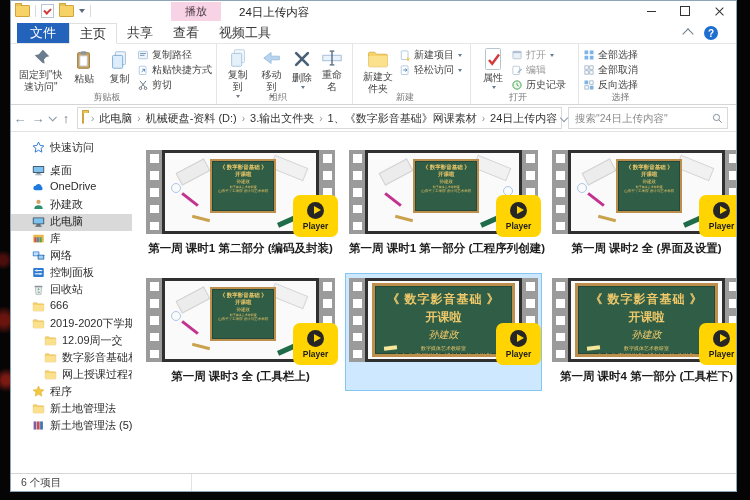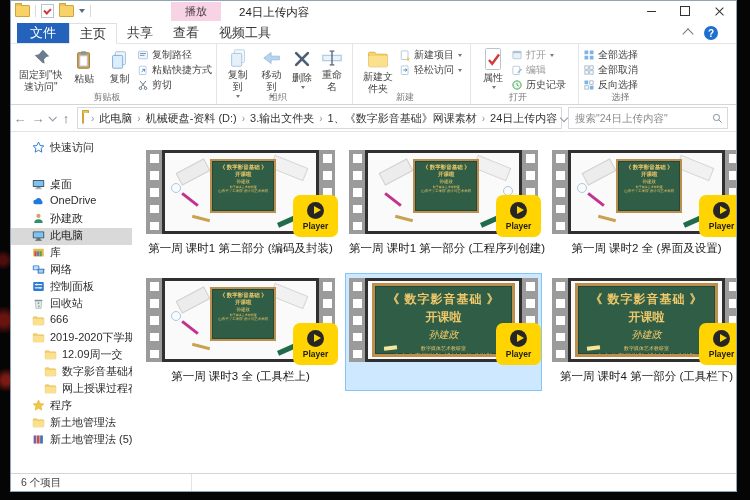--- a/index.html
+++ b/index.html
@@ -61,21 +61,21 @@
   .crumbbox .tail{margin-left:auto;display:flex;align-items:center;gap:6px;}
   .refresh{font-size:12px;color:#6b7b8a;}
   .refresh::before{content:"\21BB";}
   .searchbox{width:150px;height:20px;border:1px solid #d9d9d9;margin-right:8px;display:flex;align-items:center;padding:0 4px;}
   .searchbox input{border:none;outline:none;flex:1;font-size:10.5px;color:#444;font-family:inherit;min-width:0;}
   .searchbox input::placeholder{color:#8a8a8a;}
   
   .content{position:absolute;left:0;top:131px;right:0;bottom:18px;display:flex;overflow:hidden;}
   .side{width:121px;padding-top:8px;box-sizing:border-box;overflow:hidden;flex:none;}
   .srow{display:flex;align-items:flex-start;height:17px;padding-left:20px;font-size:11px;color:#2b2b2b;white-space:nowrap;}
-  .srow.gap{margin-top:20px;}
+  .srow.gap{margin-top:6px;}
   .srow.ind{padding-left:32px;}
   .srow.selrow{background:#d9d9d9;}
   .sic{width:14px;height:14px;margin-right:5px;flex:none;display:flex;align-items:center;justify-content:center;}
   .sic svg{width:13px;height:13px;}
   .main{flex:1;padding:13px 0 0 10px;box-sizing:border-box;}
   .vgrid{display:grid;grid-template-columns:repeat(3,197px);column-gap:6px;row-gap:10px;}
   .vitem{padding:4px 3px 6px 3px;border:1px solid transparent;}
   .vitem.sel{background:#cde8ff;border:1px solid #84c5f2;}
   .film{position:relative;display:flex;height:84px;background:#2f2f2f;}
   .sprk{width:16px;flex:none;background-color:#9b9b9b;background-image:repeating-linear-gradient(to bottom,rgba(0,0,0,0) 0 4.5px,#fff 4.5px 13px,rgba(0,0,0,0) 13px 16.8px);background-size:9px 100%;background-repeat:no-repeat;background-position:center top;}
@@ -93,21 +93,21 @@
   .smallb .b2{font-size:5.5px;font-weight:bold;}
   .smallb .b3{font-size:4.5px;margin-top:1px;}
   .smallb .b4{font-size:3px;margin-top:1px;}
   .smallb .b5{font-size:3.5px;}
   .chalk{position:absolute;left:7%;bottom:6%;width:13px;height:4px;background:#f5e69a;transform:rotate(-6deg);}
   .doo{position:absolute;}
   .pbadge{position:absolute;right:-3px;bottom:-3px;width:45px;height:42px;background:#ffd400;border-radius:7px;display:flex;flex-direction:column;align-items:center;justify-content:center;gap:2px;z-index:3;}
   .pcirc{width:17px;height:17px;border-radius:50%;background:#262626;position:relative;}
   .pcirc::after{content:"";position:absolute;left:6.5px;top:4.5px;width:0;height:0;border-left:7px solid #ffd400;border-top:4px solid transparent;border-bottom:4px solid transparent;}
   .ptext{font-size:8.5px;font-weight:bold;color:#1d1d1d;}
-  .vcap{margin-top:7px;text-align:center;font-size:11.5px;color:#1d1d1d;white-space:nowrap;}
+  .vcap{margin-top:7px;text-align:center;font-size:11.5px;color:#1d1d1d;white-space:nowrap;font-weight:bold;}
   
   .sbar{position:absolute;left:0;bottom:0;width:100%;height:18px;border-top:1px solid #d5d5d5;background:#fff;box-sizing:border-box;display:flex;align-items:center;font-size:10.5px;color:#444;}
   .sbar .txt{padding-left:10px;}
   .sdiv{width:1px;height:100%;background:#e3e3e3;margin-left:130px;}
 </style>
 </head>
 <body>
 
 <div class="win">
 

